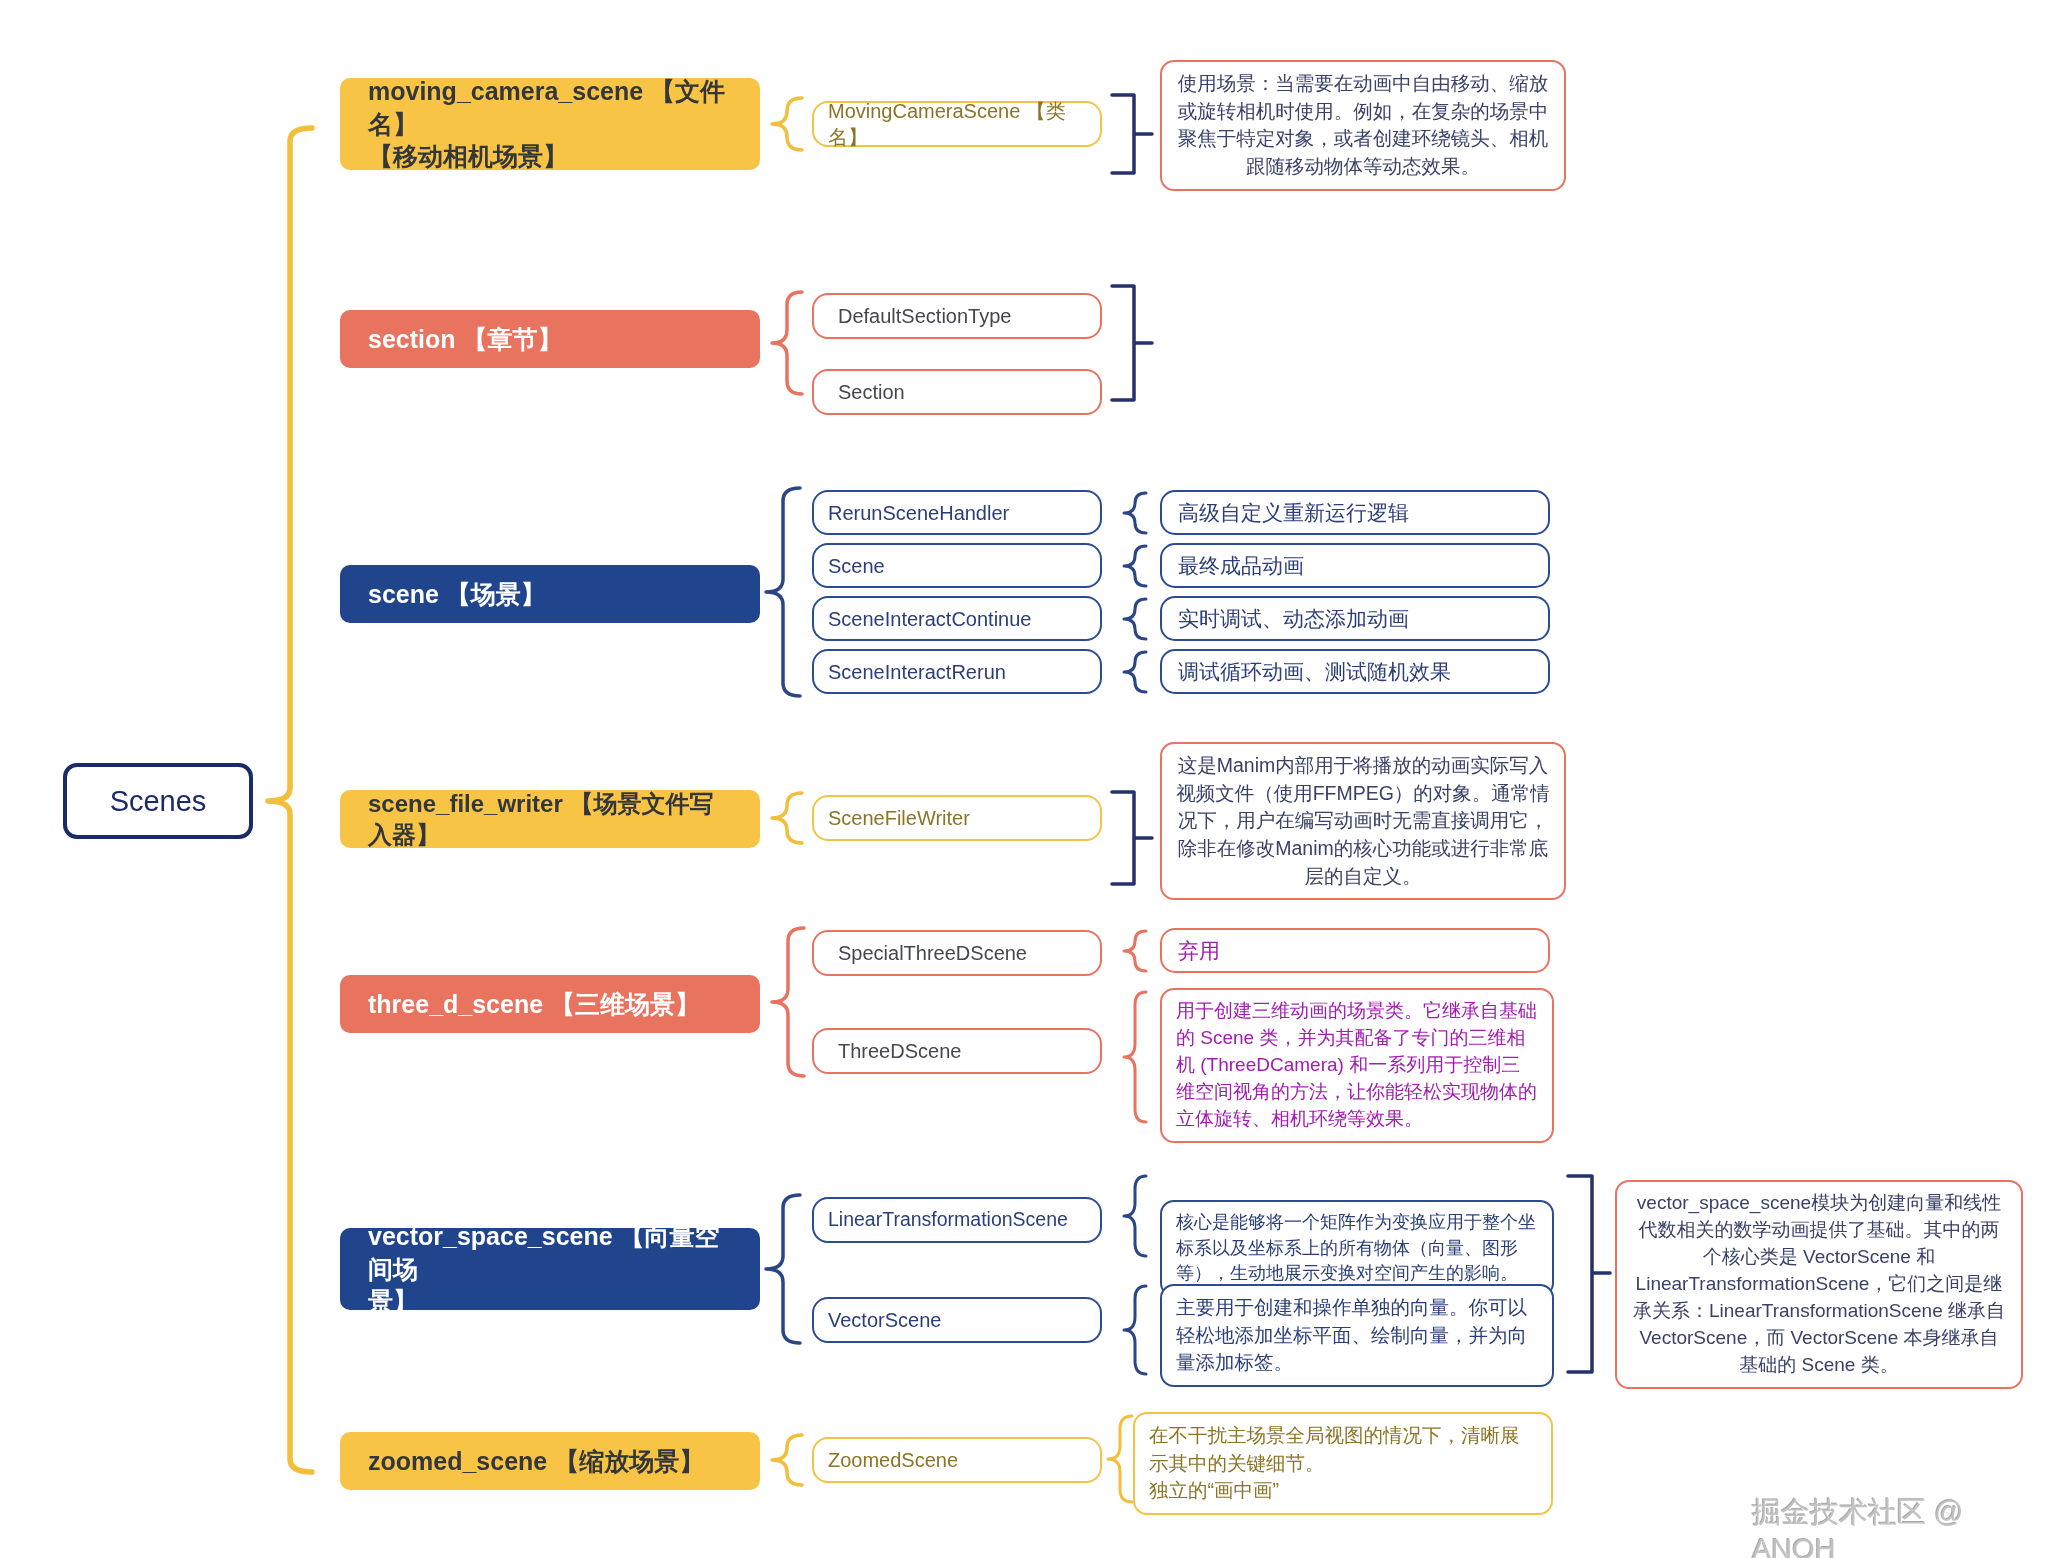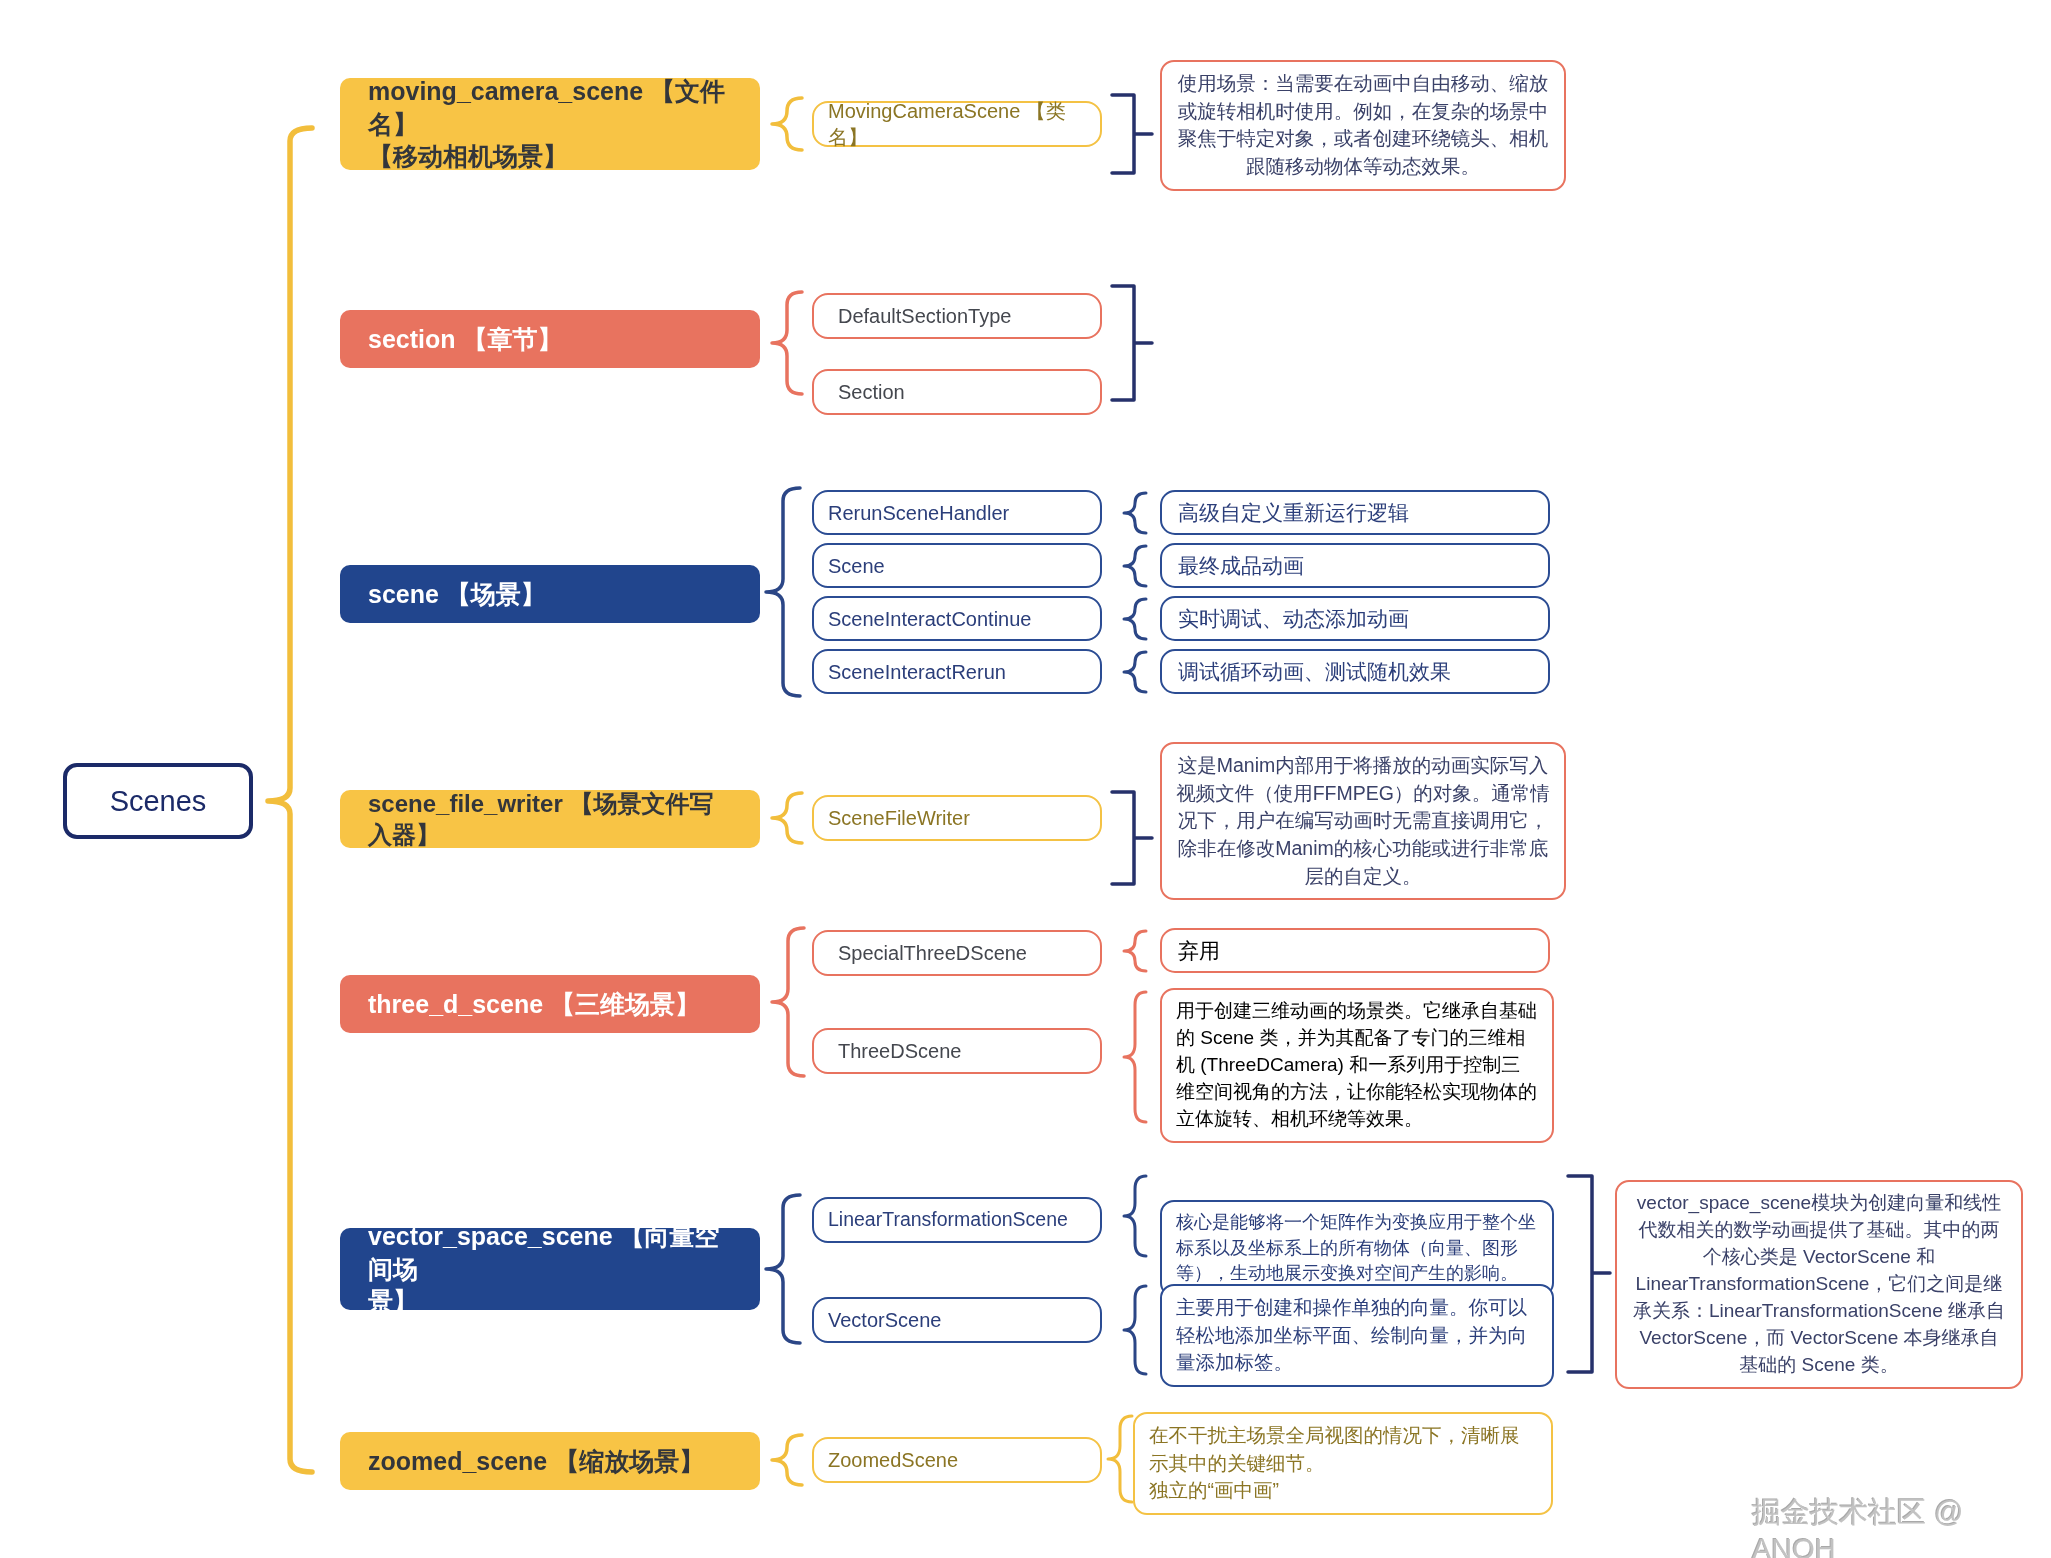--- a/index.html
+++ b/index.html
@@ -30,21 +30,21 @@
   .edge-navy{border-color:#2B4C93;color:#2B3E7A;}
   .desc{
     position:absolute;box-sizing:border-box;left:1160px;width:406px;background:#fff;
     border:2.5px solid;border-radius:14px;padding:8px 14px;
     font-size:19.5px;line-height:1.42;
   }
   .center{text-align:center;}
   .pre{white-space:pre-line;}
   .d-red-navy{border-color:#E8735F;color:#3A4168;}
   .d-navy{border-color:#2B4C93;color:#2B3E7A;}
-  .d-red-red{border-color:#E8735F;color:#000000;}
+  .d-red-red{border-color:#E8735F;color:#a21caf;}
   .d-yellow{border-color:#F4C244;color:#8B7524;}
   .line{
     width:390px;height:45px;display:flex;align-items:center;
     padding:0 16px;font-size:21px;border-radius:15px;
   }
   .w394{width:394px;}
   .small{font-size:18px;}
   .watermark{
     position:absolute;left:1752px;top:1493px;font-size:29px;color:#c2c2c2;
     text-shadow:1px 1px 0 #ffffff, -1px -1px 0 #a9a9a9;

